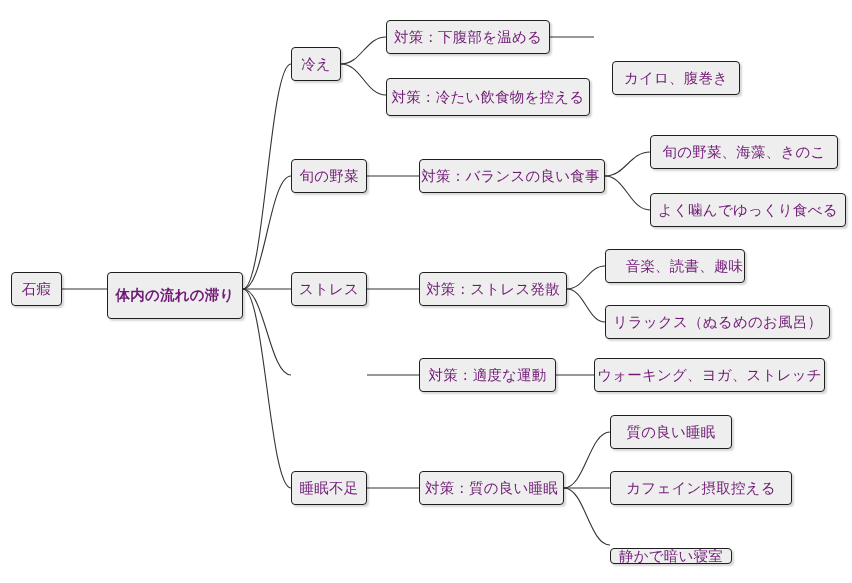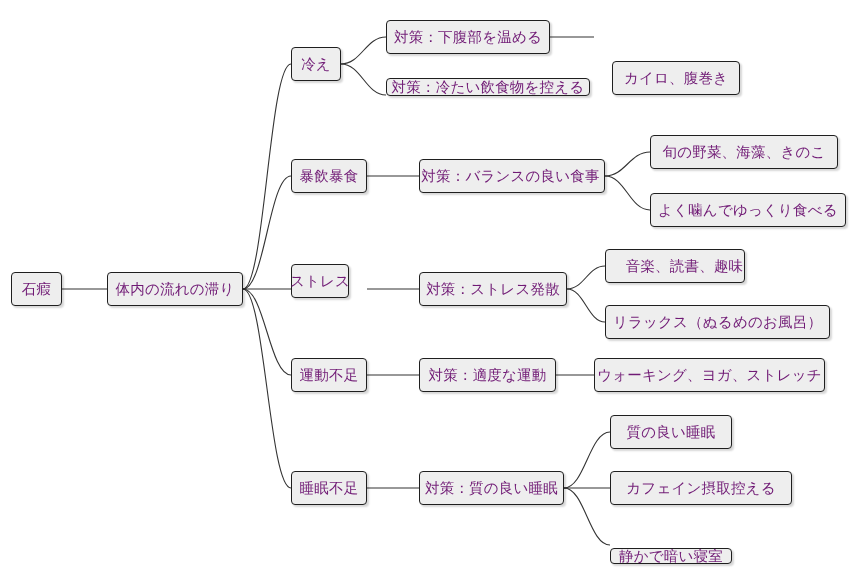--- a/index.html
+++ b/index.html
@@ -82,42 +82,39 @@
       <path d="M567,289 C584.1,289 587.9,322 605,322" class="edge"></path>
       <path d="M556,375 L594,375" class="edge"></path>
       <path d="M564,488 C584.7,488 589.3,432 610,432" class="edge"></path>
       <path d="M564,488 L610,488" class="edge"></path>
       <path d="M564,488 C584.7,488 589.3,545 610,545" class="edge"></path>
     </svg>
   <div id="node-layer">
       <div class="node" style="left: 11px; top: 272px; width: 51px; height: 34px;">
         <span class="node-label">石瘕</span>
       </div>
-      <div class="node" style="left: 107px; top: 272px; width: 136px; height: 34px;">
+      <div class="node" style="left: 107px; top: 272px; width: 136px; height: 47px; font-weight: bold;">
         <span class="node-label">体内の流れの滞り</span>
       </div>
       <div class="node" style="left: 291px; top: 47px; width: 50px; height: 34px;">
         <span class="node-label">冷え</span>
       </div>
       <div class="node" style="left: 291px; top: 159px; width: 76px; height: 34px;">
-        <span class="node-label">暴飲暴食</span>
+        <span class="node-label">旬の野菜</span>
       </div>
-      <div class="node" style="left: 291px; top: 264px; width: 58px; height: 34px;">
+      <div class="node" style="left: 291px; top: 272px; width: 76px; height: 34px;">
         <span class="node-label">ストレス</span>
-      </div>
-      <div class="node" style="left: 291px; top: 358px; width: 76px; height: 34px;">
-        <span class="node-label">運動不足</span>
       </div>
       <div class="node" style="left: 291px; top: 471px; width: 76px; height: 34px;">
         <span class="node-label">睡眠不足</span>
       </div>
       <div class="node" style="left: 386px; top: 20px; width: 164px; height: 34px;">
         <span class="node-label">対策：下腹部を温める</span>
       </div>
-      <div class="node" style="left: 386px; top: 78px; width: 204px; height: 18px;">
+      <div class="node" style="left: 386px; top: 78px; width: 204px; height: 38px;">
         <span class="node-label">対策：冷たい飲食物を控える</span>
       </div>
       <div class="node" style="left: 419px; top: 159px; width: 186px; height: 34px; padding-left: 8px;">
         <span class="node-label">対策：バランスの良い食事</span>
       </div>
       <div class="node" style="left: 419px; top: 272px; width: 148px; height: 34px;">
         <span class="node-label">対策：ストレス発散</span>
       </div>
       <div class="node" style="left: 419px; top: 358px; width: 137px; height: 34px;">
         <span class="node-label">対策：適度な運動</span>

